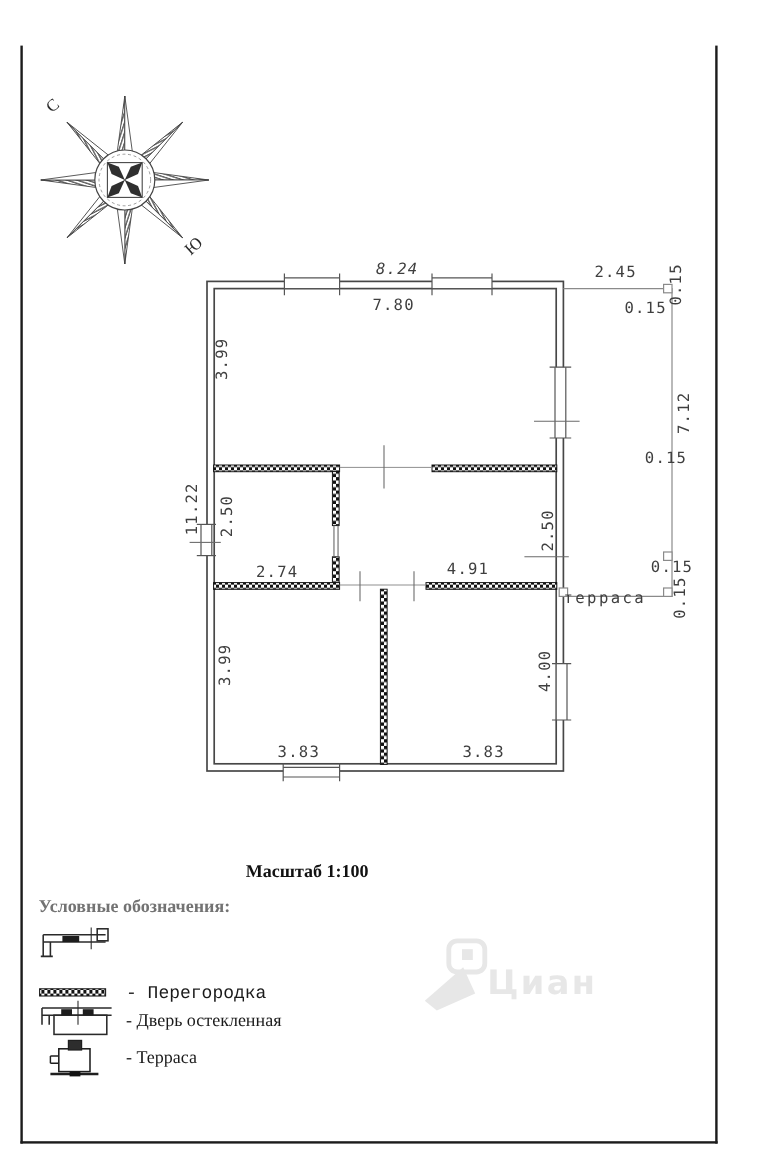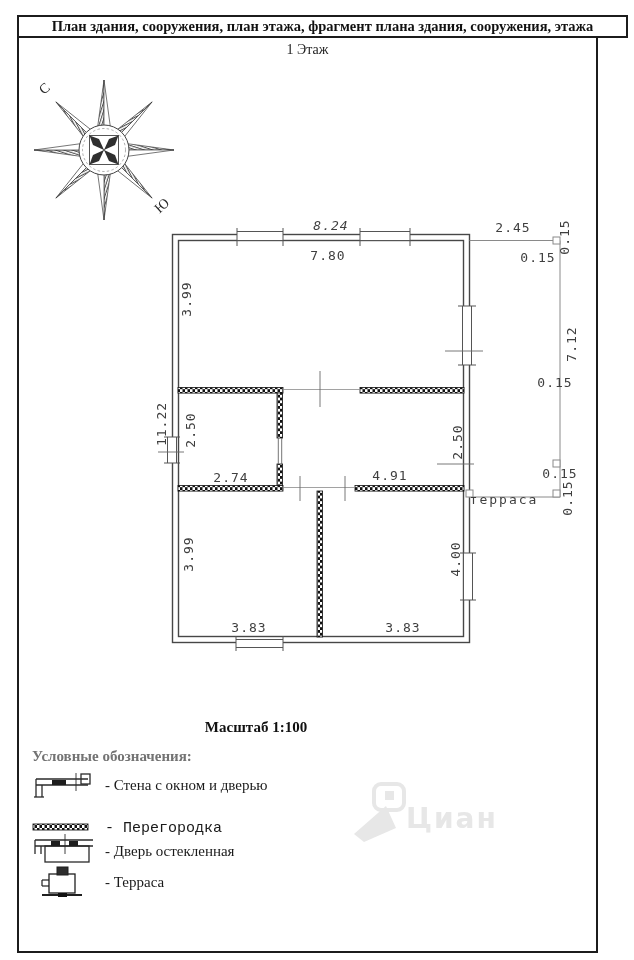--- a/index.html
+++ b/index.html
@@ -29,25 +29,21 @@
   .legend-sym{position:absolute;left:0;}
   .legend-label{position:absolute;left:73px;font-size:15px;color:#1a1a1a;white-space:nowrap;}
   #watermark-text{left:406px;top:802px;font-family:"DejaVu Sans",sans-serif;font-weight:bold;
                   font-size:28px;color:#e7e7e7;letter-spacing:2px;}
 </style>
 </head>
 <body>
 
 <div id="page">
 
-  <div class="abs" id="title-box">
-    <span>План здания, сооружения, план этажа, фрагмент плана здания, сооружения, этажа</span>
-  </div>
   <div class="abs" id="frame"></div>
-  <div class="abs" id="floor-label">1 Этаж</div>
 
   <svg class="abs" id="plan-svg" width="634" height="960" viewBox="0 0 634 960">
     <defs>
       <pattern id="chk" width="5" height="5.6" patternUnits="userSpaceOnUse">
         <rect width="5" height="5.6" fill="#fff"></rect>
         <rect x="0" y="0" width="2.5" height="2.8" fill="#121212"></rect>
         <rect x="2.5" y="2.8" width="2.5" height="2.8" fill="#121212"></rect>
       </pattern>
       <pattern id="hatch" width="2.6" height="2.6" patternUnits="userSpaceOnUse" patternTransform="rotate(18)">
         <rect width="2.6" height="2.6" fill="#fff"></rect>
@@ -232,21 +228,20 @@
           <line x1="4" y1="9" x2="56" y2="9"></line>
             <line x1="4" y1="15" x2="56" y2="15"></line>
           <line x1="4" y1="9" x2="4" y2="27"></line>
             <line x1="10" y1="15" x2="10" y2="27"></line>
           <line x1="2" y1="27" x2="12" y2="27"></line>
           <line x1="44" y1="3" x2="44" y2="21" stroke-width="0.9"></line>
           <rect x="49" y="4" width="9" height="10"></rect>
         </g>
         <rect x="20" y="10" width="14" height="5" fill="#1d1d1d"></rect>
       </svg>
-      <span class="legend-label">- Стена с окном и дверью</span>
     </div>
 
     <div class="legend-row" style="top:68px;height:24px;width:360px;font-family:Liberation Mono, monospace;">
       <svg class="legend-sym" width="58" height="12" viewBox="0 0 58 12" style="top:6px;">
         <rect x="1" y="2" width="55" height="6" fill="url(#chk2)" stroke="#1a1a1a" stroke-width="0.9"></rect>
         <defs>
           <pattern id="chk2" width="5" height="6" patternUnits="userSpaceOnUse">
             <rect width="5" height="6" fill="#fff"></rect>
             <rect x="0" y="0" width="2.5" height="3" fill="#121212"></rect>
             <rect x="2.5" y="3" width="2.5" height="3" fill="#121212"></rect>

